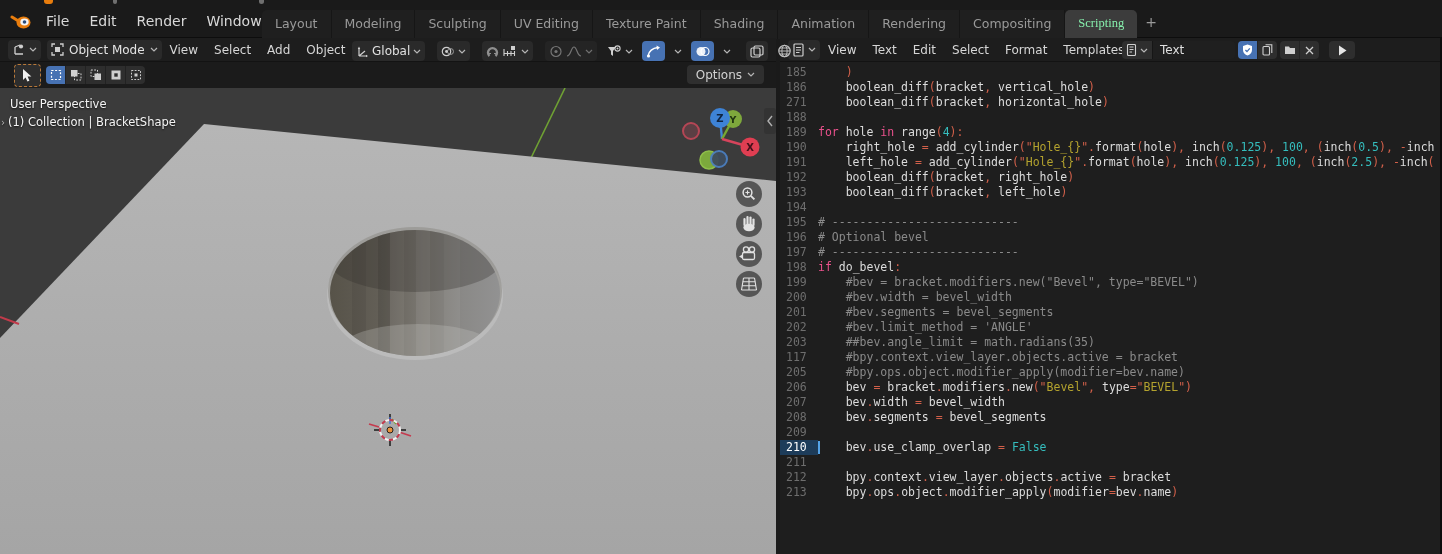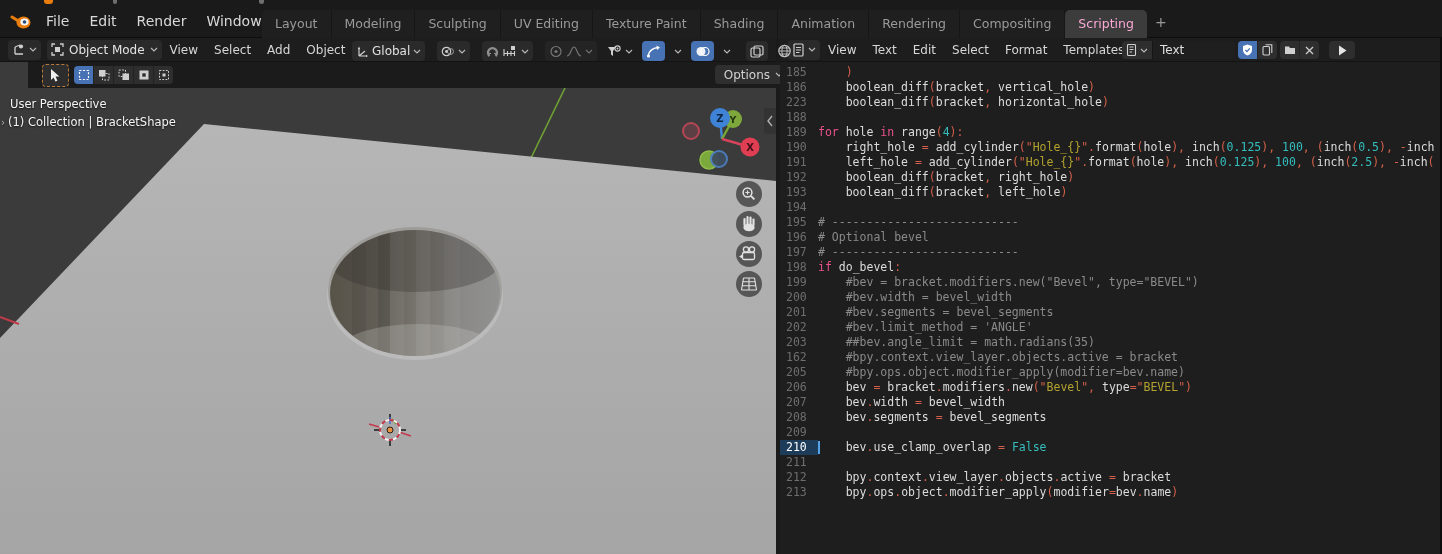--- a/index.html
+++ b/index.html
@@ -9,37 +9,37 @@
   #topbar{position:absolute;left:0;top:0;width:1442px;height:38px;background:#1a1a1a;border-bottom:1px solid #0d0d0d;box-sizing:border-box;}
   .title-frag{position:absolute;top:0;height:4px;border-radius:0 0 3px 3px;}
   #topbar-row{position:absolute;left:0;top:6px;height:30px;display:flex;align-items:center;}
   #blender-logo{margin-left:10px;width:22px;height:17px;display:inline-block;}
   #topbar-menus{display:flex;align-items:center;margin-left:4px;}
   .tb-menu{color:#d9d9d9;font-size:14px;padding:4px 10px;cursor:default;}
   #topbar-sep{width:1px;height:22px;background:#2c2c2c;margin:0 4px;}
   #workspace-tabs{position:absolute;left:262px;top:10px;height:28px;display:flex;align-items:flex-start;}
   .ws-tab{color:#9a9a9a;font-size:12.5px;padding:6px 13px 8px 13px;background:#1f1f1f;border-right:1px solid #161616;cursor:default;}
   .ws-tab:first-child{border-radius:5px 0 0 0;}
-  .ws-tab.active{background:#3c3c3c;color:#f9a8d4;border-radius:5px 5px 0 0;border-right:none;}
+  .ws-tab.active{background:#3c3c3c;color:#86efac;border-radius:5px 5px 0 0;border-right:none;font-family:Liberation Serif, serif;}
   .ws-add{color:#9a9a9a;font-size:14px;padding:4px 10px 8px 8px;cursor:default;}
   
   .ed-header{position:absolute;left:0;top:0;right:0;height:24px;background:#1d1d1d;display:flex;align-items:center;border-bottom:1px solid #131313;box-sizing:border-box;}
   .hd-menu{color:#d6d6d6;font-size:12px;padding:3px 8px;cursor:default;}
   .hbtn{display:inline-flex;align-items:center;gap:3px;background:#2a2a2a;border-radius:4px;padding:2px 4px;height:16px;}
   .hbtn.blue{background:#4772b3;}
   .hbtn.flat{background:transparent;}
   .chev{display:inline-block;}
   
   #viewport{position:absolute;left:0;top:38px;width:776px;height:516px;background:#3b3b3b;}
   #vp-header{z-index:5;}
   #vp-mode{margin-left:6px;color:#e3e3e3;font-size:12px;}
   #vp-mode .lbl{padding:0 2px;}
   #vp-right1{position:absolute;left:352px;top:3px;display:flex;gap:12px;align-items:flex-start;}
   #vp-right2{position:absolute;left:603px;top:3px;display:flex;gap:5px;align-items:center;}
-  #vp-tools{position:absolute;left:0;top:24px;width:776px;height:26px;background:#1b1b1b;display:flex;align-items:center;margin-left:28px;}
+  #vp-tools{position:absolute;left:0;top:24px;width:776px;height:26px;background:#1b1b1b;display:flex;align-items:center;}
   #active-tool{margin-left:14px;width:25px;height:21px;background:#2d2d2d;border:1px dashed #b8793a;border-radius:4px;display:flex;align-items:center;justify-content:center;}
   #select-modes{display:flex;margin-left:5px;}
   .selmode{width:19px;height:18px;background:#2e2e2e;display:flex;align-items:center;justify-content:center;border-right:1px solid #222;}
   .selmode:first-child{border-radius:4px 0 0 4px;}
   .selmode:last-child{border-radius:0 4px 4px 0;border-right:none;}
   .selmode.active{background:#4772b3;}
   #options-btn{position:absolute;right:12px;top:3px;height:19px;background:#2f2f2f;border-radius:4px;color:#d2d2d2;font-size:12px;display:flex;align-items:center;gap:5px;padding:0 9px;}
   #vp-canvas{position:absolute;left:0;top:50px;width:776px;height:466px;}
   #vp-overlay-persp{position:absolute;left:10px;top:59px;color:#f4f4f4;font-size:11.5px;text-shadow:0 1px 2px rgba(0,0,0,.7);}
   #vp-overlay-crumb{position:absolute;left:1px;top:77px;color:#f4f4f4;font-size:11.5px;text-shadow:0 1px 2px rgba(0,0,0,.7);display:flex;align-items:center;}
@@ -526,38 +526,38 @@
                 <polygon points="1,0.5 8.5,5.5 1,10.5" fill="#e6e6e6"></polygon>
               </svg>
           </span>
         </span>
       </span>
     </div>
 
     <div id="code-lines">
         <div class="code-row"><span class="ln">185</span><span class="src"><span class="tk-p">    </span><span class="tk-o">)</span></span></div>
         <div class="code-row"><span class="ln">186</span><span class="src"><span class="tk-p">    boolean_diff</span><span class="tk-o">(</span><span class="tk-p">bracket</span><span class="tk-o">,</span><span class="tk-p"> vertical_hole</span><span class="tk-o">)</span></span></div>
-        <div class="code-row"><span class="ln">223</span><span class="src"><span class="tk-p">    boolean_diff</span><span class="tk-o">(</span><span class="tk-p">bracket</span><span class="tk-o">,</span><span class="tk-p"> horizontal_hole</span><span class="tk-o">)</span></span></div>
+        <div class="code-row"><span class="ln">271</span><span class="src"><span class="tk-p">    boolean_diff</span><span class="tk-o">(</span><span class="tk-p">bracket</span><span class="tk-o">,</span><span class="tk-p"> horizontal_hole</span><span class="tk-o">)</span></span></div>
         <div class="code-row"><span class="ln">188</span><span class="src"></span></div>
         <div class="code-row"><span class="ln">189</span><span class="src"><span class="tk-k">for</span><span class="tk-p"> hole </span><span class="tk-k">in</span><span class="tk-p"> range</span><span class="tk-o">(</span><span class="tk-n">4</span><span class="tk-o">):</span></span></div>
         <div class="code-row"><span class="ln">190</span><span class="src"><span class="tk-p">    right_hole </span><span class="tk-o">=</span><span class="tk-p"> add_cylinder</span><span class="tk-o">("</span><span class="tk-s">Hole_{}</span><span class="tk-o">".</span><span class="tk-p">format</span><span class="tk-o">(</span><span class="tk-p">hole</span><span class="tk-o">),</span><span class="tk-p"> inch</span><span class="tk-o">(</span><span class="tk-n">0.125</span><span class="tk-o">),</span><span class="tk-p"> </span><span class="tk-n">100</span><span class="tk-o">,</span><span class="tk-p"> </span><span class="tk-o">(</span><span class="tk-p">inch</span><span class="tk-o">(</span><span class="tk-n">0.5</span><span class="tk-o">),</span><span class="tk-p"> </span><span class="tk-o">-</span><span class="tk-p">inch</span></span></div>
         <div class="code-row"><span class="ln">191</span><span class="src"><span class="tk-p">    left_hole </span><span class="tk-o">=</span><span class="tk-p"> add_cylinder</span><span class="tk-o">("</span><span class="tk-s">Hole_{}</span><span class="tk-o">".</span><span class="tk-p">format</span><span class="tk-o">(</span><span class="tk-p">hole</span><span class="tk-o">),</span><span class="tk-p"> inch</span><span class="tk-o">(</span><span class="tk-n">0.125</span><span class="tk-o">),</span><span class="tk-p"> </span><span class="tk-n">100</span><span class="tk-o">,</span><span class="tk-p"> </span><span class="tk-o">(</span><span class="tk-p">inch</span><span class="tk-o">(</span><span class="tk-n">2.5</span><span class="tk-o">),</span><span class="tk-p"> </span><span class="tk-o">-</span><span class="tk-p">inch</span><span class="tk-o">(</span></span></div>
         <div class="code-row"><span class="ln">192</span><span class="src"><span class="tk-p">    boolean_diff</span><span class="tk-o">(</span><span class="tk-p">bracket</span><span class="tk-o">,</span><span class="tk-p"> right_hole</span><span class="tk-o">)</span></span></div>
         <div class="code-row"><span class="ln">193</span><span class="src"><span class="tk-p">    boolean_diff</span><span class="tk-o">(</span><span class="tk-p">bracket</span><span class="tk-o">,</span><span class="tk-p"> left_hole</span><span class="tk-o">)</span></span></div>
         <div class="code-row"><span class="ln">194</span><span class="src"></span></div>
         <div class="code-row"><span class="ln">195</span><span class="src"><span class="tk-c"># ---------------------------</span></span></div>
         <div class="code-row"><span class="ln">196</span><span class="src"><span class="tk-c"># Optional bevel</span></span></div>
         <div class="code-row"><span class="ln">197</span><span class="src"><span class="tk-c"># ---------------------------</span></span></div>
         <div class="code-row"><span class="ln">198</span><span class="src"><span class="tk-k">if</span><span class="tk-p"> do_bevel</span><span class="tk-o">:</span></span></div>
         <div class="code-row"><span class="ln">199</span><span class="src"><span class="tk-c">    #bev = bracket.modifiers.new("Bevel", type="BEVEL")</span></span></div>
         <div class="code-row"><span class="ln">200</span><span class="src"><span class="tk-c">    #bev.width = bevel_width</span></span></div>
         <div class="code-row"><span class="ln">201</span><span class="src"><span class="tk-c">    #bev.segments = bevel_segments</span></span></div>
         <div class="code-row"><span class="ln">202</span><span class="src"><span class="tk-c">    #bev.limit_method = 'ANGLE'</span></span></div>
         <div class="code-row"><span class="ln">203</span><span class="src"><span class="tk-c">    ##bev.angle_limit = math.radians(35)</span></span></div>
-        <div class="code-row"><span class="ln">162</span><span class="src"><span class="tk-c">    #bpy.context.view_layer.objects.active = bracket</span></span></div>
+        <div class="code-row"><span class="ln">117</span><span class="src"><span class="tk-c">    #bpy.context.view_layer.objects.active = bracket</span></span></div>
         <div class="code-row"><span class="ln">205</span><span class="src"><span class="tk-c">    #bpy.ops.object.modifier_apply(modifier=bev.name)</span></span></div>
         <div class="code-row"><span class="ln">206</span><span class="src"><span class="tk-p">    bev </span><span class="tk-o">=</span><span class="tk-p"> bracket</span><span class="tk-o">.</span><span class="tk-p">modifiers</span><span class="tk-o">.</span><span class="tk-p">new</span><span class="tk-o">("</span><span class="tk-s">Bevel</span><span class="tk-o">",</span><span class="tk-p"> type</span><span class="tk-o">="</span><span class="tk-s">BEVEL</span><span class="tk-o">")</span></span></div>
         <div class="code-row"><span class="ln">207</span><span class="src"><span class="tk-p">    bev</span><span class="tk-o">.</span><span class="tk-p">width </span><span class="tk-o">=</span><span class="tk-p"> bevel_width</span></span></div>
         <div class="code-row"><span class="ln">208</span><span class="src"><span class="tk-p">    bev</span><span class="tk-o">.</span><span class="tk-p">segments </span><span class="tk-o">=</span><span class="tk-p"> bevel_segments</span></span></div>
         <div class="code-row"><span class="ln">209</span><span class="src"></span></div>
         <div class="code-row"><span class="ln cur">210</span><span class="src"><span class="caret"></span><span class="tk-p">    bev</span><span class="tk-o">.</span><span class="tk-p">use_clamp_overlap </span><span class="tk-o">=</span><span class="tk-p"> </span><span class="tk-n">False</span></span></div>
         <div class="code-row"><span class="ln">211</span><span class="src"></span></div>
         <div class="code-row"><span class="ln">212</span><span class="src"><span class="tk-p">    bpy</span><span class="tk-o">.</span><span class="tk-p">context</span><span class="tk-o">.</span><span class="tk-p">view_layer</span><span class="tk-o">.</span><span class="tk-p">objects</span><span class="tk-o">.</span><span class="tk-p">active </span><span class="tk-o">=</span><span class="tk-p"> bracket</span></span></div>
         <div class="code-row"><span class="ln">213</span><span class="src"><span class="tk-p">    bpy</span><span class="tk-o">.</span><span class="tk-p">ops</span><span class="tk-o">.</span><span class="tk-p">object</span><span class="tk-o">.</span><span class="tk-p">modifier_apply</span><span class="tk-o">(</span><span class="tk-p">modifier</span><span class="tk-o">=</span><span class="tk-p">bev</span><span class="tk-o">.</span><span class="tk-p">name</span><span class="tk-o">)</span></span></div>
       </div>

